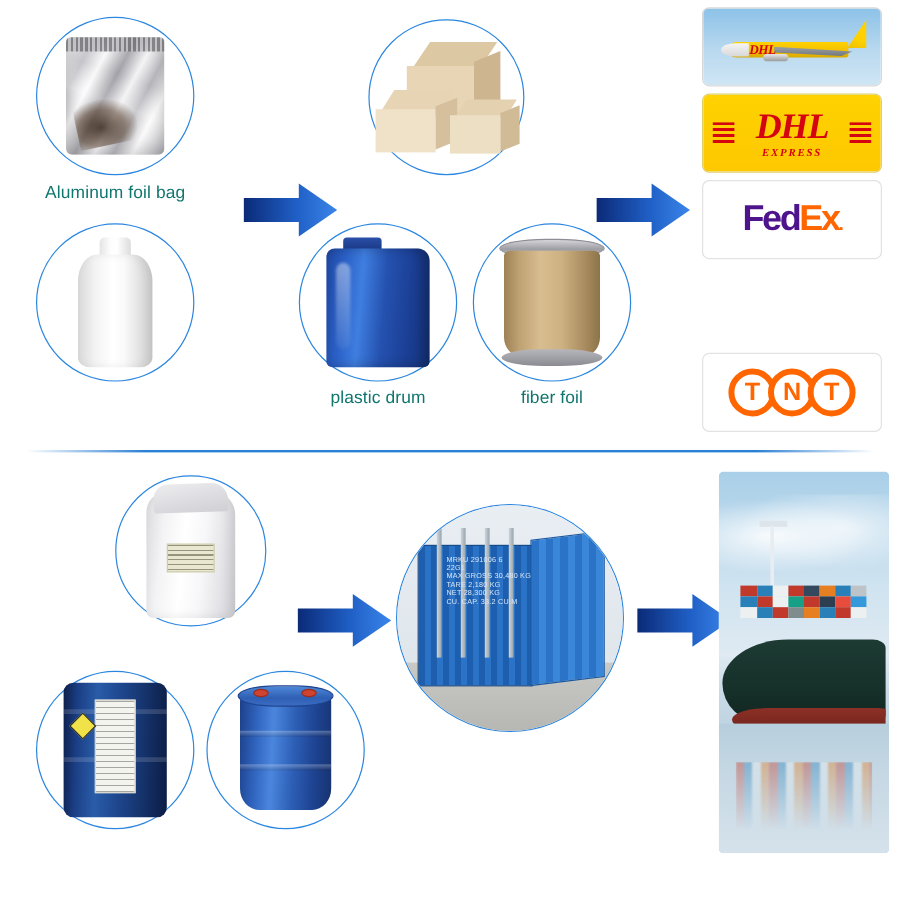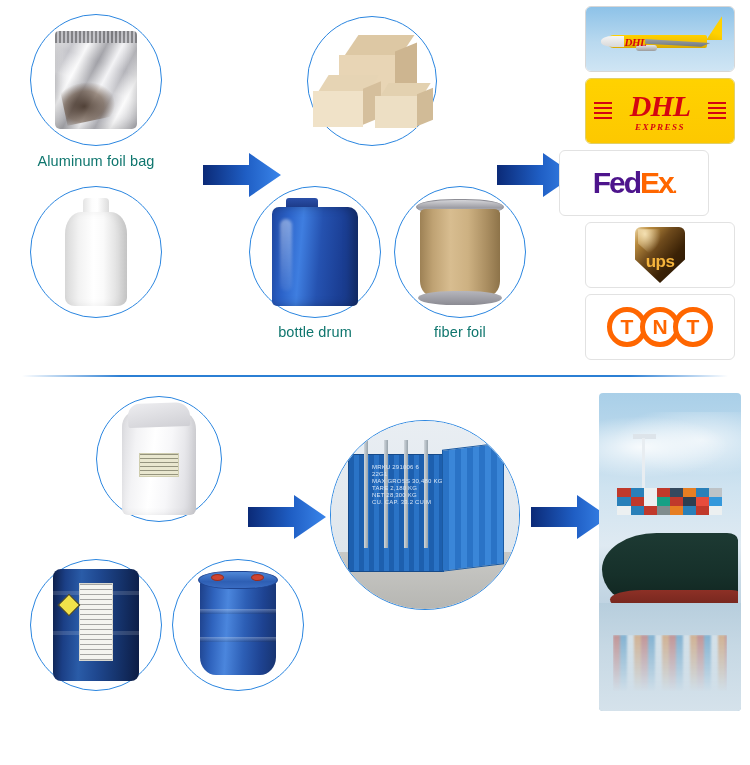--- a/index.html
+++ b/index.html
@@ -428,21 +428,21 @@
   </div>
 
   <div class="circle" style="left:249px; top:186px; width:132px; height:132px;">
     <div class="art">
       <div class="jerrycan">
         <div class="cap"></div>
         <div class="jbody"></div>
       </div>
     </div>
   </div>
-  <div class="caption" style="left:229px; top:324px; width:172px;">bottle drum</div>
+  <div class="caption" style="left:229px; top:324px; width:172px;">plastic drum</div>
 
   <div class="circle" style="left:394px; top:186px; width:132px; height:132px;">
     <div class="art">
       <div class="fiberdrum">
         <div class="lid"></div>
         <div class="dbody"></div>
         <div class="base"></div>
       </div>
     </div>
   </div>
@@ -474,33 +474,26 @@
 
   <div class="logo-card" style="left:585px; top:78px; width:150px; height:66px; border-color:#e0cf6a;">
     <div class="dhl-logo">
       <div class="stripes-l"></div>
       <div class="stripes-r"></div>
       <div class="word">DHL</div>
       <div class="sub">EXPRESS</div>
     </div>
   </div>
 
-  <div class="logo-card" style="left:559px; top:150px; width:150px; height:66px;">
+  <div class="logo-card" style="left:585px; top:150px; width:150px; height:66px;">
     <div class="fedex">
       <span class="fed">Fed</span><span class="ex">Ex</span><span class="dot">.</span>
     </div>
   </div>
 
-  <div class="logo-card" style="left:585px; top:222px; width:150px; height:66px;">
-    <div class="ups-shield">
-      <div class="sh"></div>
-      <div class="gloss"></div>
-      <div class="ups-word">ups</div>
-    </div>
-  </div>
 
   <div class="logo-card" style="left:585px; top:294px; width:150px; height:66px;">
     <div class="tnt">
       <div class="ring">T</div>
       <div class="ring">N</div>
       <div class="ring">T</div>
     </div>
   </div>
 
   <div class="divider"></div>

